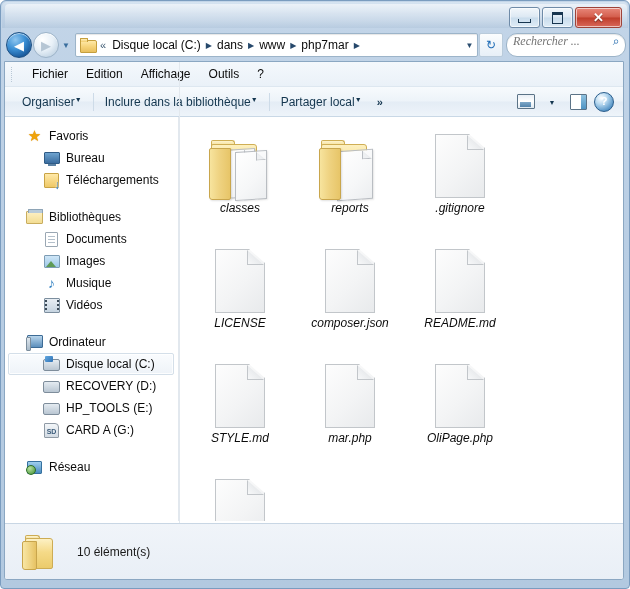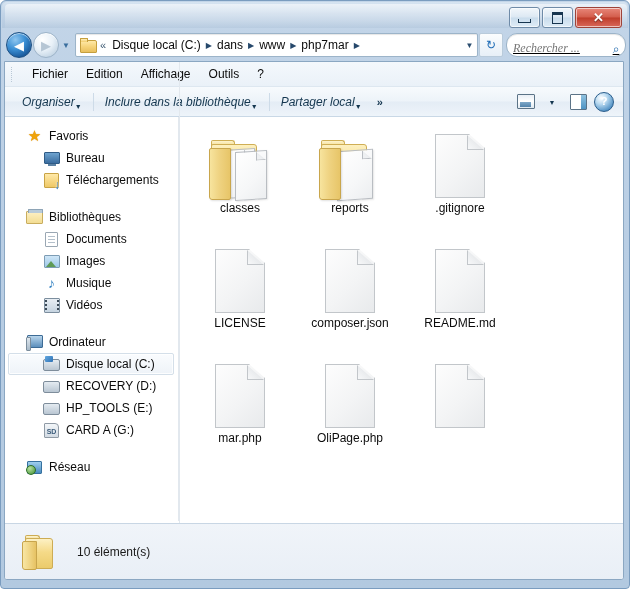--- a/index.html
+++ b/index.html
@@ -220,24 +220,23 @@
     font-size: 12px;
     flex: 0 0 auto;
   }
   .searchbox {
     width: 118px; height: 22px;
     margin-left: 3px;
     background: #ffffff;
     border: 1px solid #9cb4c9;
     border-radius: 11px;
     display: flex;
-    align-items: flex-end;
+    align-items: flex-start;
     box-shadow: inset 0 1px 1px rgba(0,0,0,0.10);
     flex: 0 0 auto;
-    text-decoration: underline;
   }
   .searchbox input {
     flex: 1 1 auto;
     border: none;
     outline: none;
     background: transparent;
     font-family: "Liberation Serif", serif;
     font-style: italic;
     font-size: 12px;
     color: #6f7b86;
@@ -295,24 +294,23 @@
     display: flex;
     align-items: center;
     padding: 0 6px 0 10px;
     box-sizing: border-box;
   }
   .cmd-item {
     font-size: 12px;
     color: #14364f;
     padding: 4px 7px;
     display: flex;
-    align-items: flex-end;
+    align-items: flex-start;
     border-radius: 3px;
     white-space: nowrap;
-    font-style: italic;
   }
   .cmd-caret {
     font-size: 7px;
     color: #14364f;
     position: relative;
     top: 1px;
   }
   .cmd-sep {
     width: 1px; height: 18px;
     background: #cddbe8;
@@ -564,20 +562,21 @@
     border: 1px solid #2f6f28;
   }
 
   
   .content {
     flex: 1 1 auto;
     background: #ffffff;
     padding: 6px 0 0 6px;
     box-sizing: border-box;
     overflow: hidden;
+    font-style: italic;
   }
   .filegrid {
     display: flex;
     flex-wrap: wrap;
     align-content: flex-start;
   }
   .fileitem {
     width: 110px;
     height: 115px;
     display: flex;
@@ -1016,20 +1015,28 @@
 
           <div class="fileitem">
             <div class="file-ico-wrap">
               <div class="doc-ico">
                   <div class="doc-fold"></div>
                 </div>
             </div>
             <div class="file-label">README.md</div>
           </div>
 
+          <div class="fileitem">
+            <div class="file-ico-wrap">
+              <div class="doc-ico">
+                  <div class="doc-fold"></div>
+                </div>
+            </div>
+            <div class="file-label">STYLE.md</div>
+          </div>
 
           <div class="fileitem">
             <div class="file-ico-wrap">
               <div class="doc-ico">
                   <div class="doc-fold"></div>
                 </div>
             </div>
             <div class="file-label">mar.php</div>
           </div>
 

